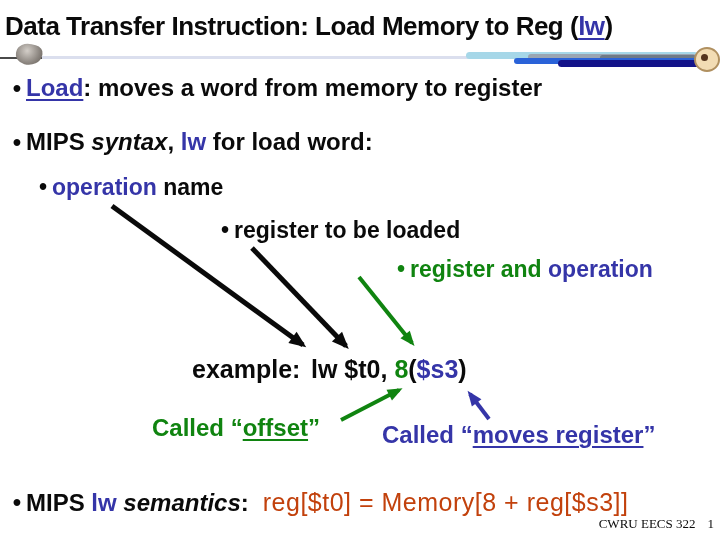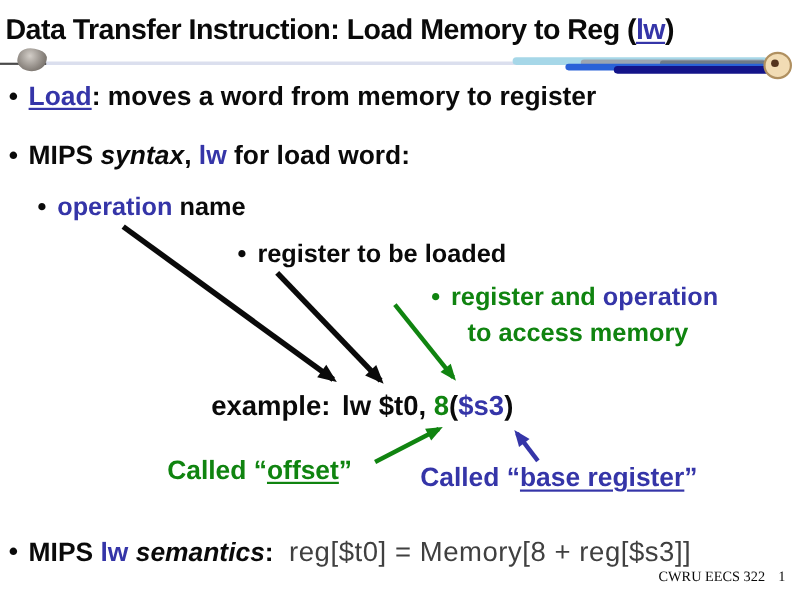--- a/index.html
+++ b/index.html
@@ -2,21 +2,21 @@
 <html><head>
 <meta charset="utf-8">
 <style>
   html,body{margin:0;padding:0;}
   body{
     width:720px;height:540px;position:relative;overflow:hidden;
     background:#ffffff;
     font-family:"Liberation Sans",sans-serif;
     color:#0a0a0a;
   }
-  .abs{position:absolute;white-space:nowrap;}
+  .abs{position:absolute;white-space:nowrap;text-align:center;}
   .it{font-style:italic;}
   .blue{color:#3535a8;}
   .green{color:#108410;}
   .u{text-decoration:underline;text-decoration-thickness:2px;text-underline-offset:3px;}
   
   .title{left:5px;top:11px;font-size:26px;font-weight:bold;letter-spacing:-0.5px;}
   
   .divider{left:0;top:44px;width:720px;height:28px;}
   .divider div{position:absolute;}
   .rod-base{left:36px;top:12px;width:676px;height:3px;background:#dbdfee;border-radius:2px;}
@@ -38,21 +38,21 @@
   .b2{left:8px;top:128px;font-size:24px;font-weight:bold;}
   .sub-op{left:34px;top:174px;font-size:23px;font-weight:bold;}
   .sub-reg{left:216px;top:217px;font-size:23px;font-weight:bold;}
   .sub-const{left:392px;top:253px;font-size:23px;font-weight:bold;line-height:33px;}
   .sub-const .l2{margin-left:33px;}
   .ex-label{left:148px;top:355px;font-size:25px;font-weight:bold;margin-left:44px;}
   .ex-code{left:311px;top:355px;font-size:25px;font-weight:bold;}
   .called-offset{left:152px;top:414px;font-size:24px;font-weight:bold;color:#108410;}
   .called-base{left:382px;top:421px;font-size:24px;font-weight:bold;color:#3535a8;}
   .sem{left:8px;top:488px;font-size:24px;font-weight:bold;}
-  .formula{font-weight:400;color:#404040;font-size:25px;letter-spacing:0.5px;margin-left:14px;}
+  .formula{font-weight:400;color:#c2410c;font-size:25px;letter-spacing:0.5px;margin-left:14px;}
   .footer{right:6px;top:516px;font-family:"Liberation Serif",serif;font-size:13px;}
   .footer .pg{margin-left:12px;}
   svg.arrows{position:absolute;left:0;top:0;width:720px;height:540px;pointer-events:none;}
 </style>
 </head>
 <body>
 
 <div class="abs title">
   <span>Data Transfer Instruction: Load Memory to Reg (</span><span class="blue u">lw</span><span>)</span>
 </div>
@@ -88,33 +88,32 @@
 <div class="abs sub-reg line">
   <span class="dot">•</span>
   <span>register to be loaded</span>
 </div>
 
 <div class="abs sub-const">
   <div class="line">
     <span class="dot green">•</span>
     <span><span class="green">register and </span><span class="blue">operation</span></span>
   </div>
-  <div class="l2 green">to access memory</div>
 </div>
 
 <div class="abs ex-label">example:</div>
 <div class="abs ex-code">
   <span>lw $t0, </span><span class="green">8</span><span>(</span><span class="blue">$s3</span><span>)</span>
 </div>
 
 <div class="abs called-offset">
   <span>Called “</span><span class="u">offset</span><span>”</span>
 </div>
 <div class="abs called-base">
-  <span>Called “</span><span class="u">base register</span><span>”</span>
+  <span>Called “</span><span class="u">moves register</span><span>”</span>
 </div>
 
 <div class="abs sem line">
   <span class="dot">•</span>
   <span><span>MIPS </span><span class="blue">lw</span><span> </span><span class="it">semantics</span><span>:</span><span class="formula">reg[$t0] = Memory[8 + reg[$s3]]</span></span>
 </div>
 
 <div class="abs footer">
   <span>CWRU EECS 322</span><span class="pg">1</span>
 </div>

